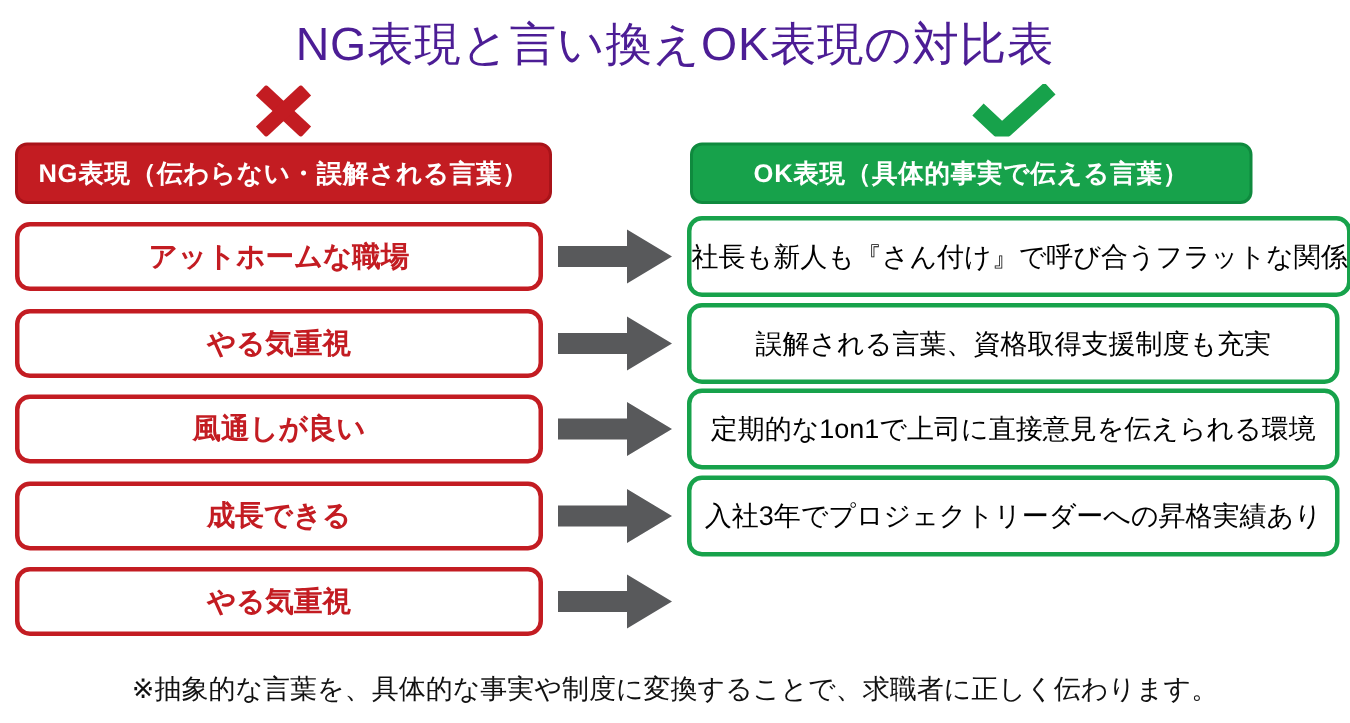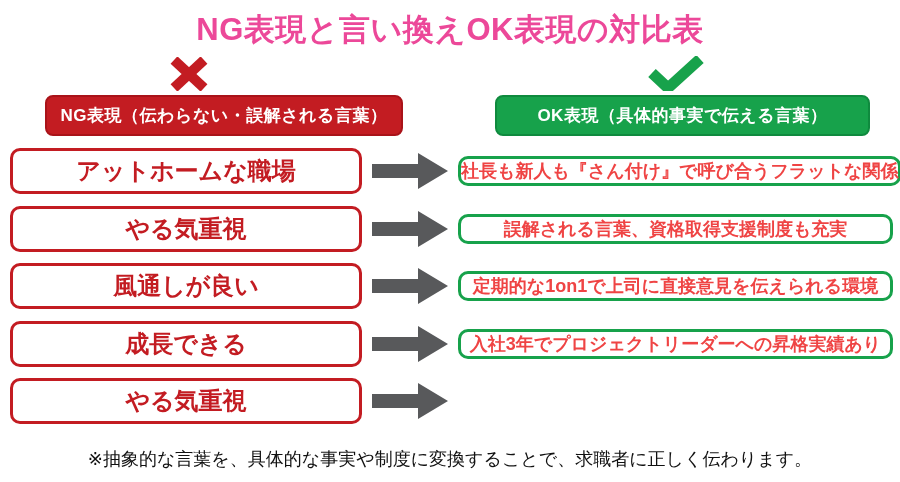--- a/index.html
+++ b/index.html
@@ -6,58 +6,57 @@
   html,body { background:#ffffff; }
   body {
     width:900px; height:482px;
     font-family:"Liberation Sans","DejaVu Sans",sans-serif;
     color:#111;
   }
   .canvas { position:relative; width:900px; height:482px; background:#fff; overflow:hidden; }
 
   .title {
     position:absolute; top:9px; left:0; width:100%;
-    text-align:center; font-size:31px; font-weight:700; color:#ec4899;
+    text-align:center; font-size:31px; font-weight:400; color:#4c1d95;
     letter-spacing:0.5px;
   }
 
   .mark { position:absolute; display:block; }
   .cross-mark { top:57px; left:170px; width:38px; height:34px; color:var(--ng-red,#c31c22); }
   .check-mark { top:56px; left:648px; width:56px; height:35px; color:var(--ok-green,#17a24b); }
 
   .col-header {
     position:absolute; top:95px; height:41px;
     display:flex; align-items:center; justify-content:center;
     border-radius:8px; color:#fff; font-size:17px; font-weight:700;
     letter-spacing:0.5px;
-    margin-left:35px;
   }
   .col-header.ng { left:10px; width:358px; background:var(--ng-red,#c31c22); border:2px solid var(--ng-red-dark,#a01118); }
   .col-header.ok { left:460px; width:375px; background:var(--ok-green,#17a24b); border:2px solid var(--ok-green-dark,#0e8038); }
 
   .rows { position:absolute; top:148px; left:0; width:900px; }
   .row {
     display:flex; align-items:center;
     padding-left:10px; padding-right:7px;
     height:46px; margin-bottom:11.5px;
   }
   .ng-box {
     width:352px; height:46px; flex:0 0 352px;
     border:3px solid var(--ng-red,#c31c22); border-radius:10px; background:#fff;
     display:flex; align-items:center; justify-content:center;
-    color:var(--ng-red,#c31c22); font-size:24px; font-weight:700;
+    color:var(--ng-red,#c31c22); font-size:19px; font-weight:700;
     white-space:nowrap;
   }
   .arrow-cell { flex:0 0 96px; display:flex; align-items:center; justify-content:center; color:var(--arrow-gray,#58595b); }
   .arrow-cell svg { display:block; }
   .ok-box {
-    flex:1; height:30px;
+    flex:1; height:54px;
     border:3px solid var(--ok-green,#17a24b); border-radius:10px; background:#fff;
     display:flex; align-items:center; justify-content:center;
-    color:#ef4444; font-size:18px; font-weight:700;
+    color:#000000; font-size:18px; font-weight:400;
     white-space:nowrap;
   }
 
   .footnote {
     position:absolute; top:447px; left:0; width:100%;
     text-align:center; font-size:18px; font-weight:400; color:#111;
   }
 </style>
 </head>
 <body>

